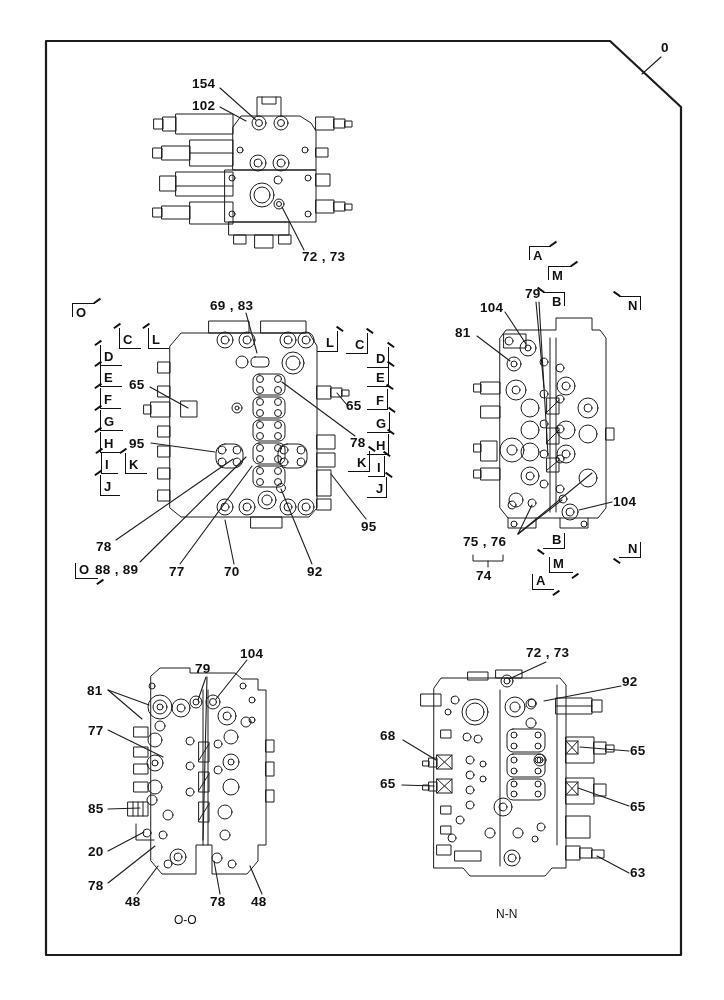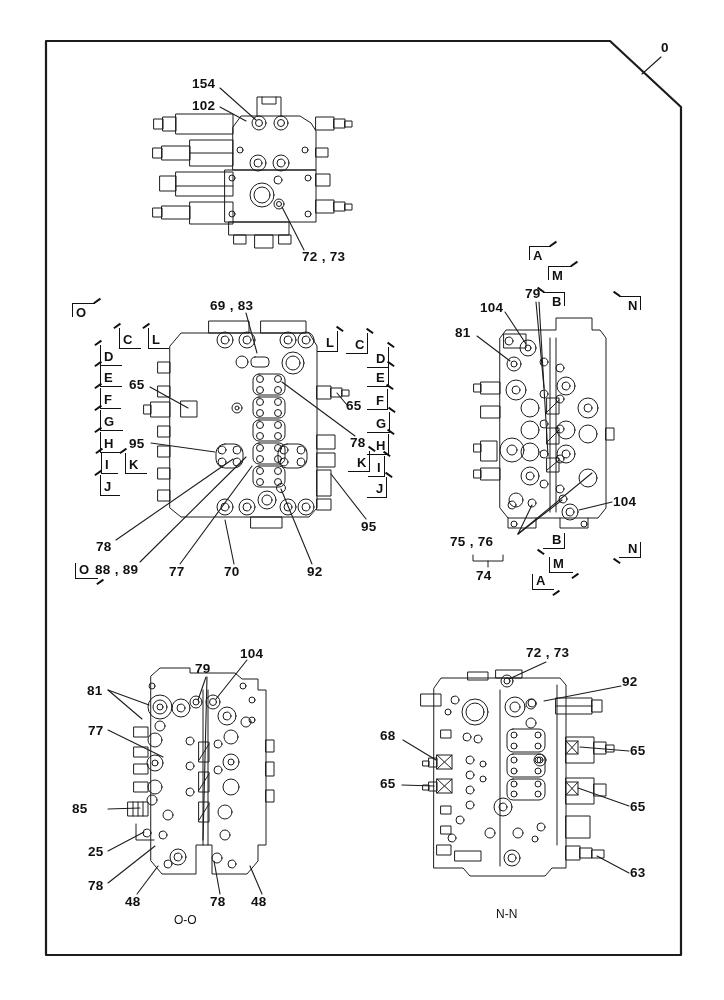--- a/index.html
+++ b/index.html
@@ -481,33 +481,33 @@
 <span class="sec secR" style="left:367px;top:480px">J</span>
 
 <span class="sec secTL" style="left:529px;top:246px">A</span>
 <span class="sec secTL" style="left:548px;top:266px">M</span>
 <span class="sec secTR" style="left:543px;top:292px">B</span>
 <span class="sec secTR" style="left:619px;top:296px">N</span>
 <span class="n" style="left:525px;top:287px">79</span>
 <span class="n" style="left:480px;top:301px">104</span>
 <span class="n" style="left:455px;top:326px">81</span>
 <span class="n" style="left:613px;top:495px">104</span>
-<span class="n" style="left:450px;top:535px">75 , 76</span>
+<span class="n" style="left:463px;top:535px">75 , 76</span>
 <span class="n" style="left:476px;top:569px">74</span>
 <span class="sec secBR" style="left:543px;top:531px">B</span>
 <span class="sec secBL" style="left:549px;top:555px">M</span>
 <span class="sec secBL" style="left:532px;top:572px">A</span>
 <span class="sec secBR" style="left:619px;top:540px">N</span>
 
 <span class="n" style="left:240px;top:647px">104</span>
 <span class="n" style="left:195px;top:662px">79</span>
 <span class="n" style="left:87px;top:684px">81</span>
 <span class="n" style="left:88px;top:724px">77</span>
-<span class="n" style="left:72px;top:802px">85</span>
-<span class="n" style="left:88px;top:845px">25</span>
+<span class="n" style="left:88px;top:802px">85</span>
+<span class="n" style="left:88px;top:845px">20</span>
 <span class="n" style="left:88px;top:879px">78</span>
 <span class="n" style="left:125px;top:895px">48</span>
 <span class="n" style="left:210px;top:895px">78</span>
 <span class="n" style="left:251px;top:895px">48</span>
 <span class="cap" style="left:174px;top:914px">O-O</span>
 
 <span class="n" style="left:526px;top:646px">72 , 73</span>
 <span class="n" style="left:622px;top:675px">92</span>
 <span class="n" style="left:380px;top:729px">68</span>
 <span class="n" style="left:380px;top:777px">65</span>

